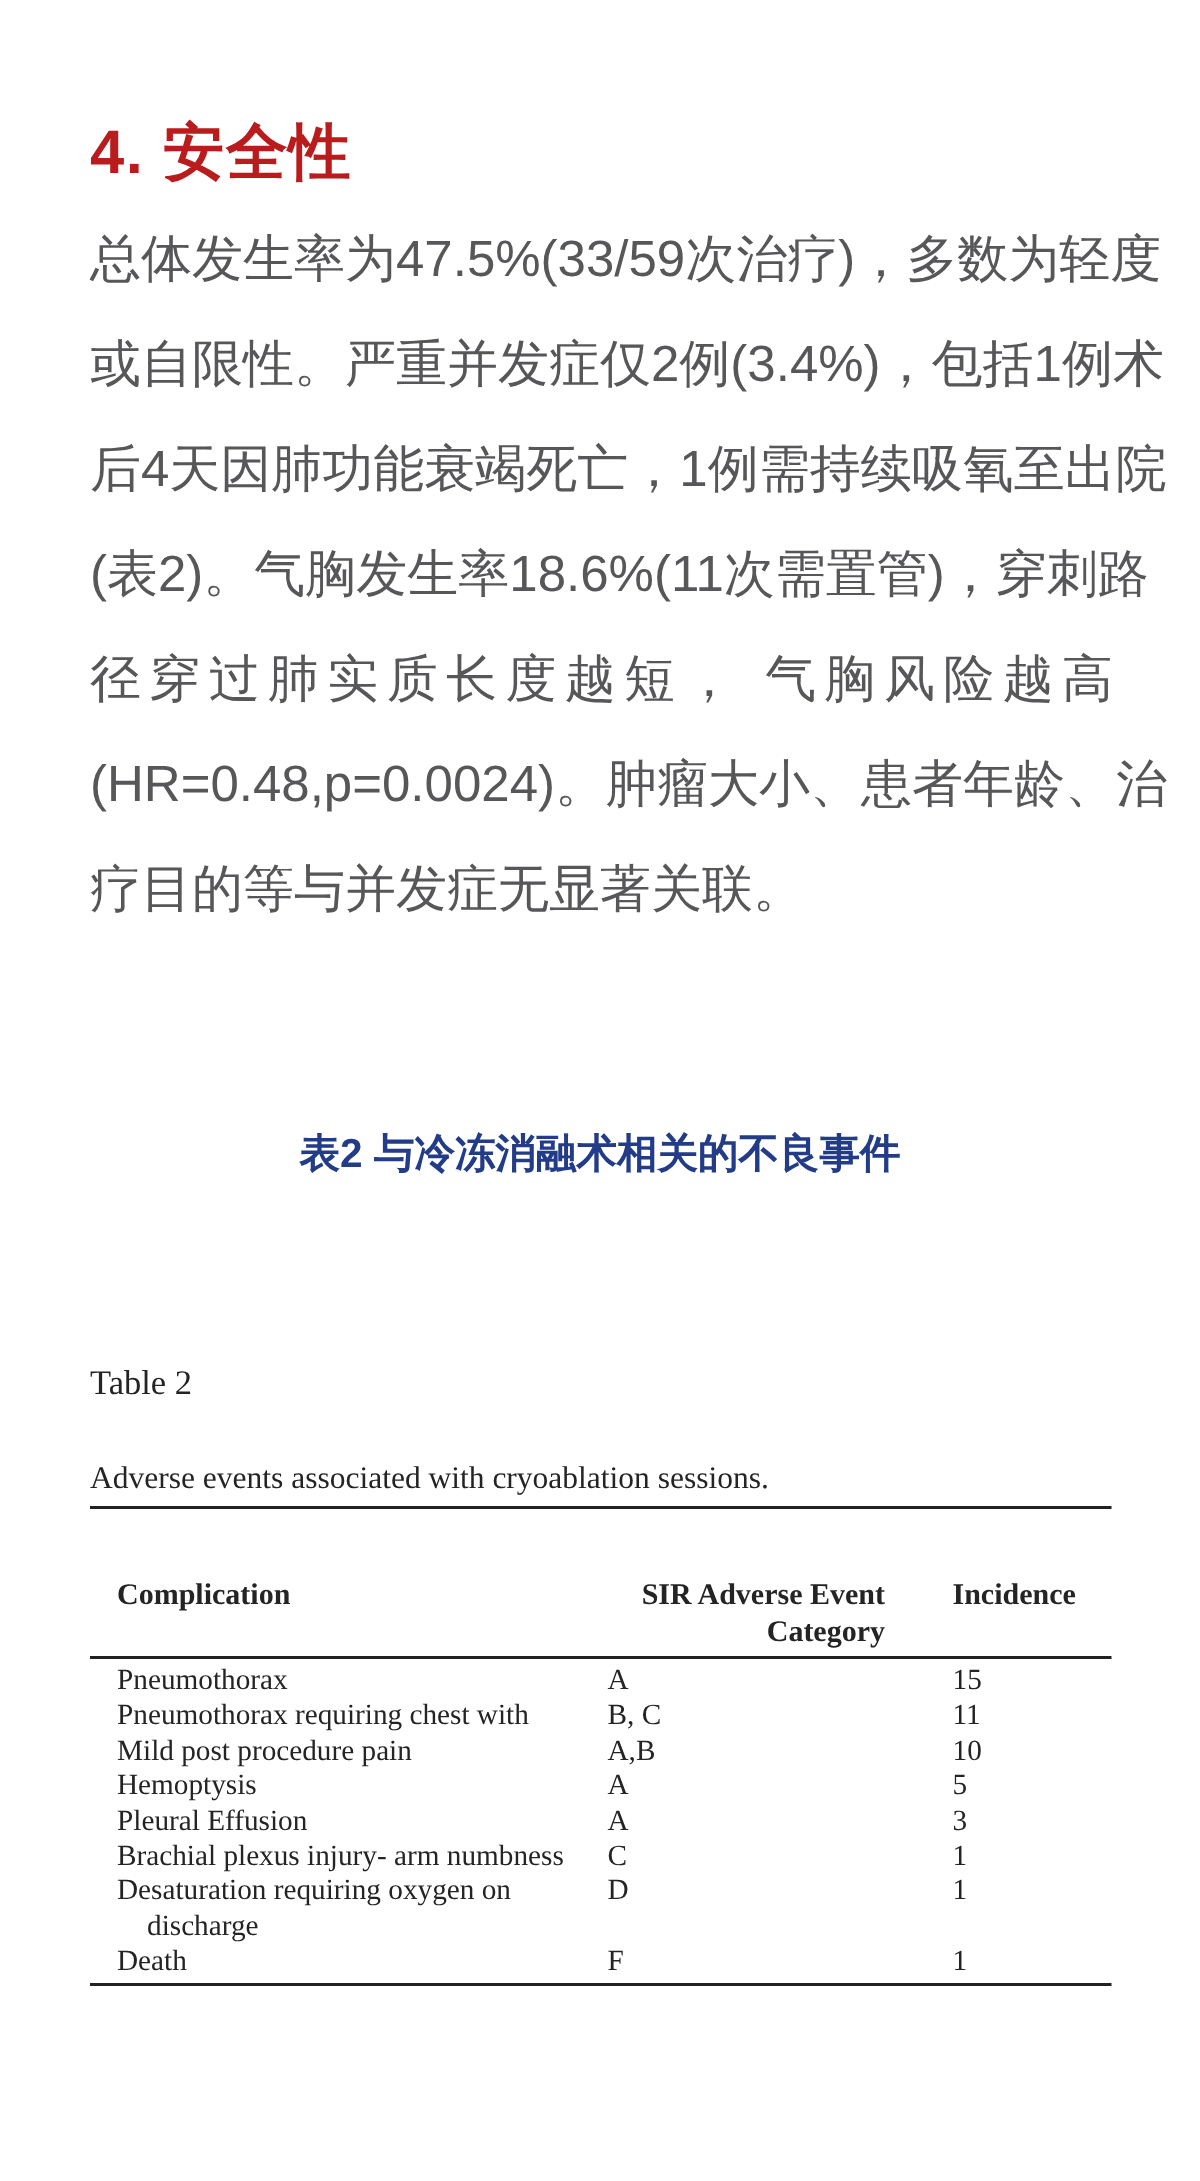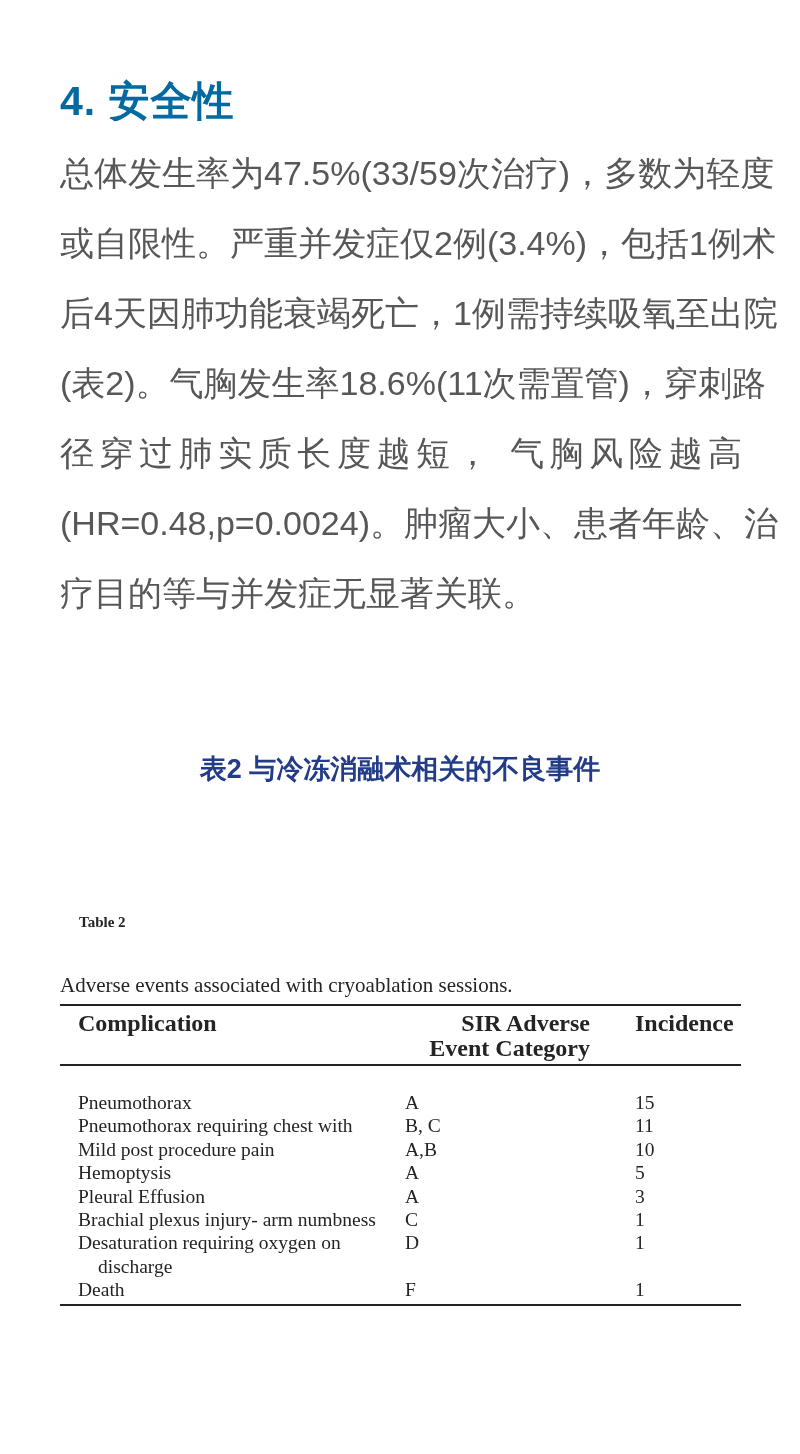--- a/index.html
+++ b/index.html
@@ -11,21 +11,21 @@
     background: #ffffff;
     overflow: hidden;
     font-family: "Liberation Sans", sans-serif;
   }
   .heading {
     position: absolute;
     left: 60px;
     top: 74px;
     font-size: 41px;
     font-weight: bold;
-    color: #0369a1;
+    color: #b91c1c;
     letter-spacing: 1px;
   }
   .paragraph {
     position: absolute;
     left: 60px;
     top: 138px;
     width: 682px;
     color: #57575a;
     font-size: 34px;
     line-height: 70px;
@@ -52,48 +52,47 @@
   }
   .table-block {
     position: absolute;
     left: 60px;
     top: 908px;
     width: 681px;
     font-family: "Liberation Serif", serif;
     color: #242424;
   }
   .table-title {
-    font-size: 15px;
-    font-weight: bold;
+    font-size: 23px;
+    font-weight: normal;
     line-height: 28px;
-    margin-left: 19px;
   }
   .table-subtitle {
     font-size: 21px;
     line-height: 28px;
     margin-bottom: 5px;
     margin-top: 35px;
   }
   .tbl-rule {
     border: none;
     border-top: 2px solid #222222;
     height: 0;
   }
   .tbl-header {
     display: grid;
     grid-template-columns: 327px 230px 1fr;
     padding: 5px 0 4px 18px;
     font-weight: bold;
-    font-size: 24px;
+    font-size: 20px;
     line-height: 24.5px;
+    margin-top: 40px;
   }
   .tbl-header .hdr-cat { max-width: 185px; text-align: right; }
   .tbl-rows {
-    padding: 13px 0 2px 0;
-    margin-top: 12px;
+    padding: 3px 0 2px 0;
   }
   .tbl-row {
     display: grid;
     grid-template-columns: 327px 230px 1fr;
     padding-left: 18px;
     font-size: 19.5px;
     line-height: 23.4px;
   }
   .tbl-row .cell-complication {
     padding-left: 20px;

